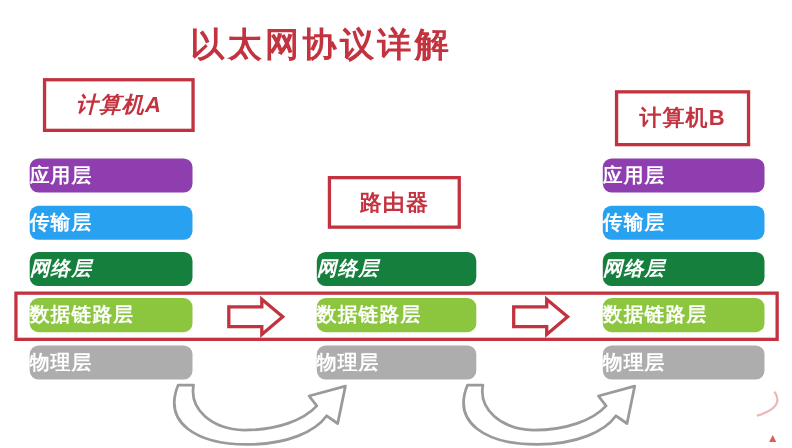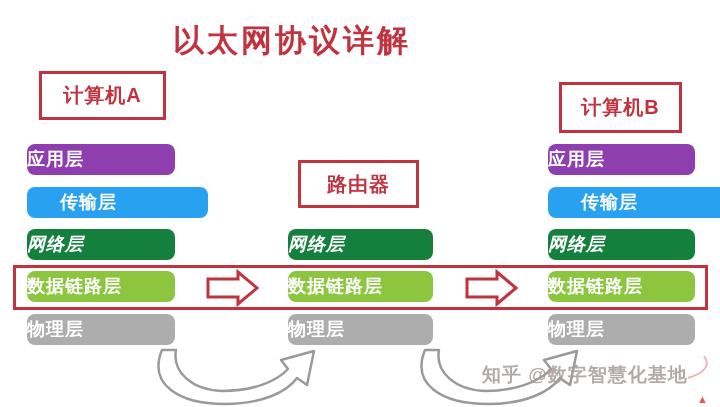--- a/index.html
+++ b/index.html
@@ -9,31 +9,31 @@
   }
   .title{
     position:absolute;left:0;top:20px;width:584px;margin:0;
     text-align:center;font-size:31px;font-weight:bold;color:#c2333f;letter-spacing:3px;
   }
   .node-label{
     position:absolute;box-sizing:border-box;border:3px solid #c2333f;background:#fff;
     color:#c2333f;font-size:20px;font-weight:600;text-align:center;
     display:flex;align-items:center;justify-content:center;letter-spacing:1px;
   }
-  .node-a{left:39px;top:71px;width:127px;height:49px;}
+  .node-a{left:39px;top:71px;width:138px;height:49px;font-style:italic;}
   .node-r{left:298px;top:160px;width:121px;height:48px;}
   .node-b{left:559px;top:70px;width:123px;height:51px;margin-top:12px;}
   .layer{
     position:absolute;height:31px;border-radius:8px;color:#ffffff;
     font-size:18px;font-weight:bold;text-align:left;line-height:31px;letter-spacing:1px;
   }
   .col-a{left:27px;width:148px;}
   .col-r{left:288px;width:145px;}
   .col-b{left:548px;width:147px;}
-  .row1{top:144px;} .row2{top:187px;padding-left:33px;} .row3{top:229px;} .row4{top:271px;} .row5{top:314px;}
+  .row1{top:144px;} .row2{top:187px;} .row3{top:229px;} .row4{top:271px;} .row5{top:314px;}
   .c-app{background:#8e3eae;}
   .c-trans{background:#29a1f1;}
   .c-net{background:#15803d;font-style:italic;}
   .c-dlink{background:#8cc63f;}
   .c-phys{background:#adadad;}
   .hl-rect{
     position:absolute;box-sizing:border-box;left:13px;top:265px;width:695px;height:45px;
     border:3px solid #c2333f;background:transparent;
   }
   .overlay{position:absolute;left:0;top:0;width:720px;height:407px;pointer-events:none;}
@@ -88,17 +88,16 @@
     <path transform="translate(263,0)" d="M 162,350
          C 148,384 178,404 225,404
          C 262,404 287,392 297,378
          L 307,385 L 314,351 L 281,360 L 288,369
          C 276,382 252,391 222,391
          C 192,390 172,372 176,350 Z" fill="#ffffff" stroke="#9a9a9a" stroke-width="2.5" stroke-linejoin="round"></path>
 
     <path d="M 688,378 Q 714,370 704,356" fill="none" stroke="#eeb6b6" stroke-width="2"></path>
   </svg>
 
-  <div class="watermark">知乎 @数字智慧化基地</div>
 
   <div class="corner-logo">▲</div>
 
 </div>
 
 </body></html>

